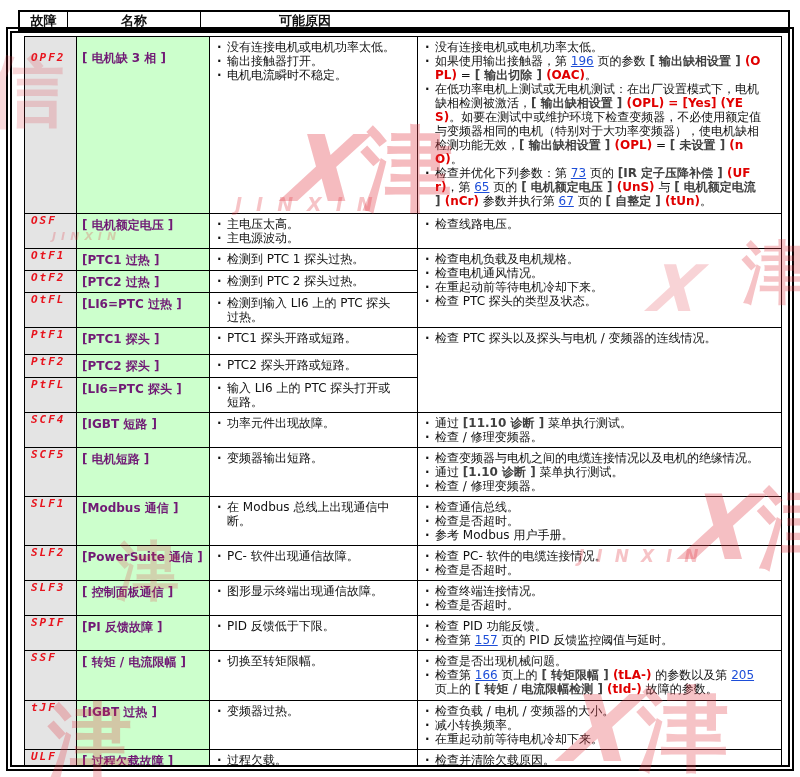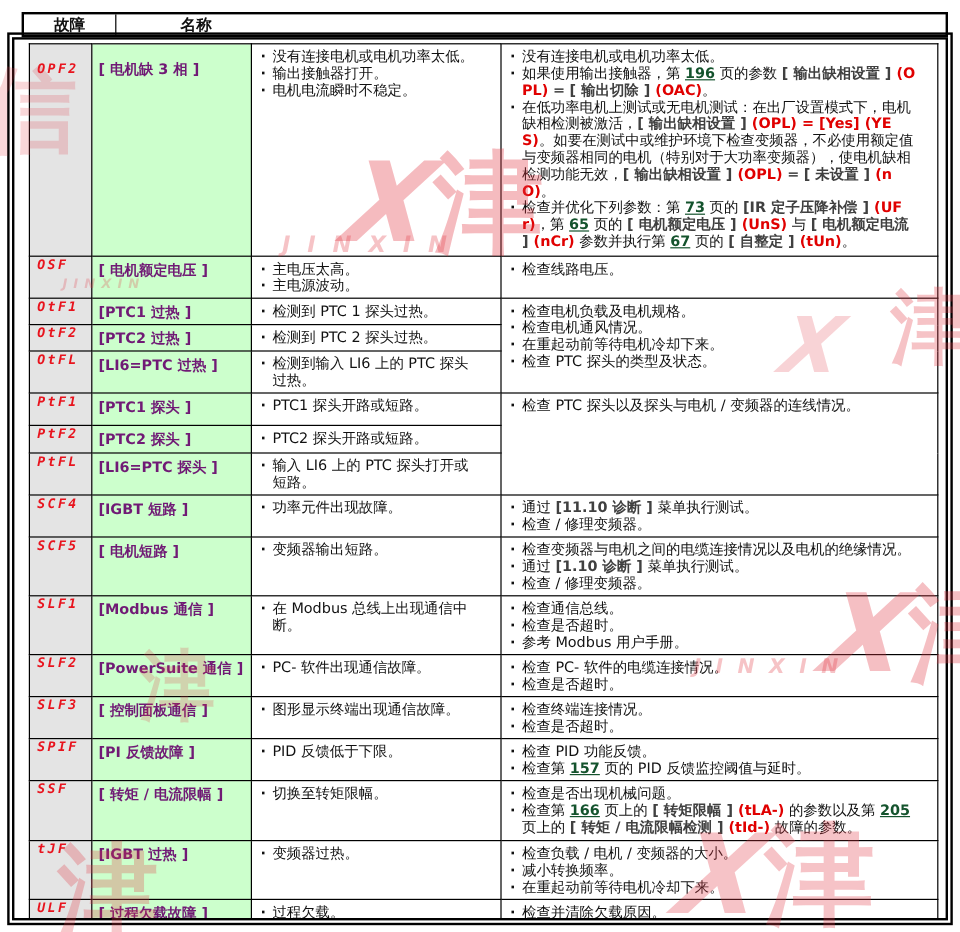--- a/index.html
+++ b/index.html
@@ -4,56 +4,57 @@
 <style>
   html,body{margin:0;padding:0;background:#fff;}
   #page{position:relative;width:800px;height:777px;background:#fff;overflow:hidden;
         font-family:"DejaVu Sans",sans-serif;color:#111;}
   
   #hdr{position:absolute;left:18px;top:10px;width:772px;height:21px;
        border:2px solid #000;box-sizing:border-box;display:flex;}
   .hcell{box-sizing:border-box;border-right:1px solid #000;display:flex;
          align-items:center;justify-content:center;font-weight:bold;font-size:13px;}
   .hcell:last-child{border-right:none;}
-  .hc1{width:77px;} .hc2{width:133px;} .hc3{width:208px;} .hc4{flex:1;}
+  .hc1{width:48px;} .hc2{width:133px;} .hc3{width:208px;} .hc4{flex:1;}
   
   #bodybox{position:absolute;left:6px;top:27px;width:788px;height:744px;
            border:2px solid #000;box-sizing:border-box;padding:2px;}
   #bodyframe{width:100%;height:100%;border:2px solid #000;box-sizing:border-box;
              padding:3px 6px 4px 12px;overflow:hidden;}
   
   table{border-collapse:collapse;width:100%;table-layout:fixed;}
   td{border:1px solid #000;vertical-align:top;box-sizing:border-box;
      font-size:12px;line-height:14px;word-break:break-all;}
   col.c-code{width:52px;} col.c-name{width:133px;} col.c-cause{width:208px;}
   td.code{background:#e4e4e4;color:#e8131d;font-family:"DejaVu Sans Mono",monospace;
           font-style:italic;font-weight:bold;font-size:11px;letter-spacing:2px;
           padding:0 1px 2px 6px;}
   td.name{background:#ccffcc;color:#701a75;font-weight:bold;padding:4px 2px 2px 5px;}
   td.cause,td.fix{background:#fff;padding:3px 16px 3px 4px;}
   td.pad-lg{padding-top:14px;}
   .bl{position:relative;padding-left:13px;}
   .bl::before{content:"·";position:absolute;left:3px;top:0;font-weight:bold;}
   .sb{color:#404040;font-weight:bold;}
   .sr{color:#e00000;font-weight:bold;}
-  .sp{color:#14532d;font-weight:bold;text-decoration:underline;cursor:pointer;}
+  .sp{color:#1d4ed8;font-weight:normal;text-decoration:underline;cursor:pointer;}
   
   .wm{position:absolute;pointer-events:none;color:#e23b47;white-space:nowrap;z-index:9;}
   .wm-x{font-style:italic;font-weight:900;transform:skewX(-12deg);display:inline-block;}
   .wm-en{font-style:italic;font-weight:bold;}
   .wm-char{font-weight:bold;}
 </style>
 </head>
 <body>
 
 <div id="page">
 
   <div id="hdr">
     <div class="hcell hc1">故障</div>
     <div class="hcell hc2">名称</div>
+    <div class="hcell hc3">可能原因</div>
   </div>
 
   <div id="bodybox">
     <div id="bodyframe">
       <table>
         <colgroup>
             <col class="c-code">
             <col class="c-name">
             <col class="c-cause">
             <col>

